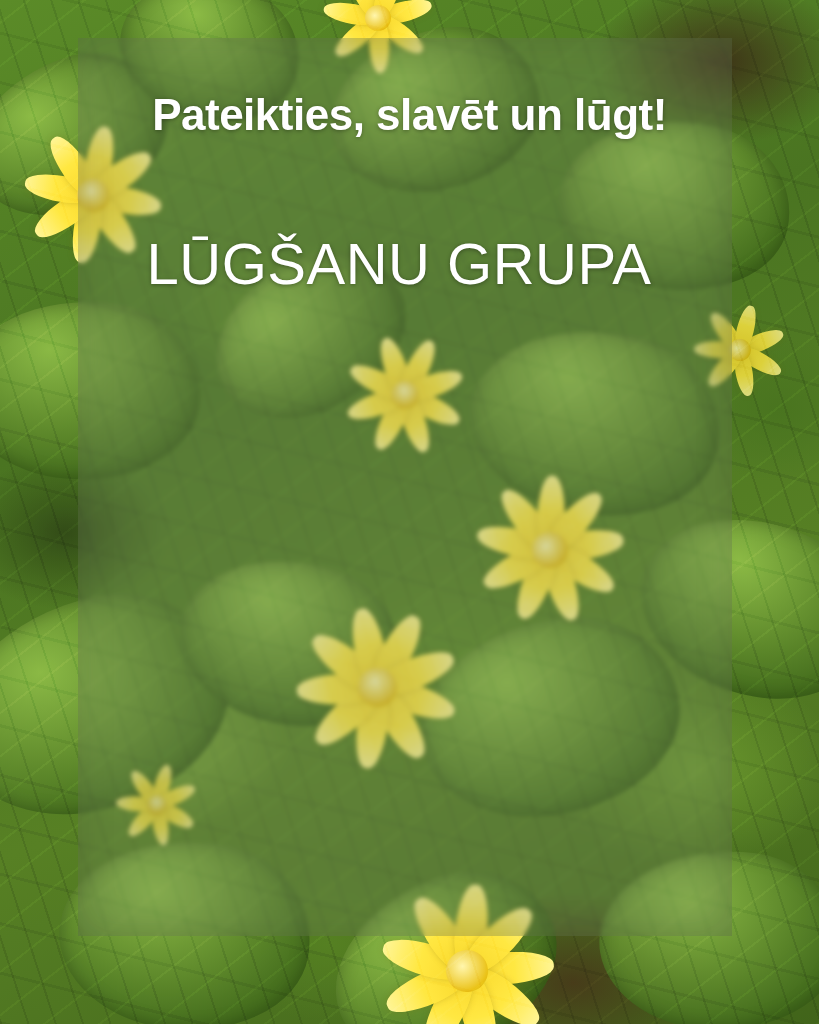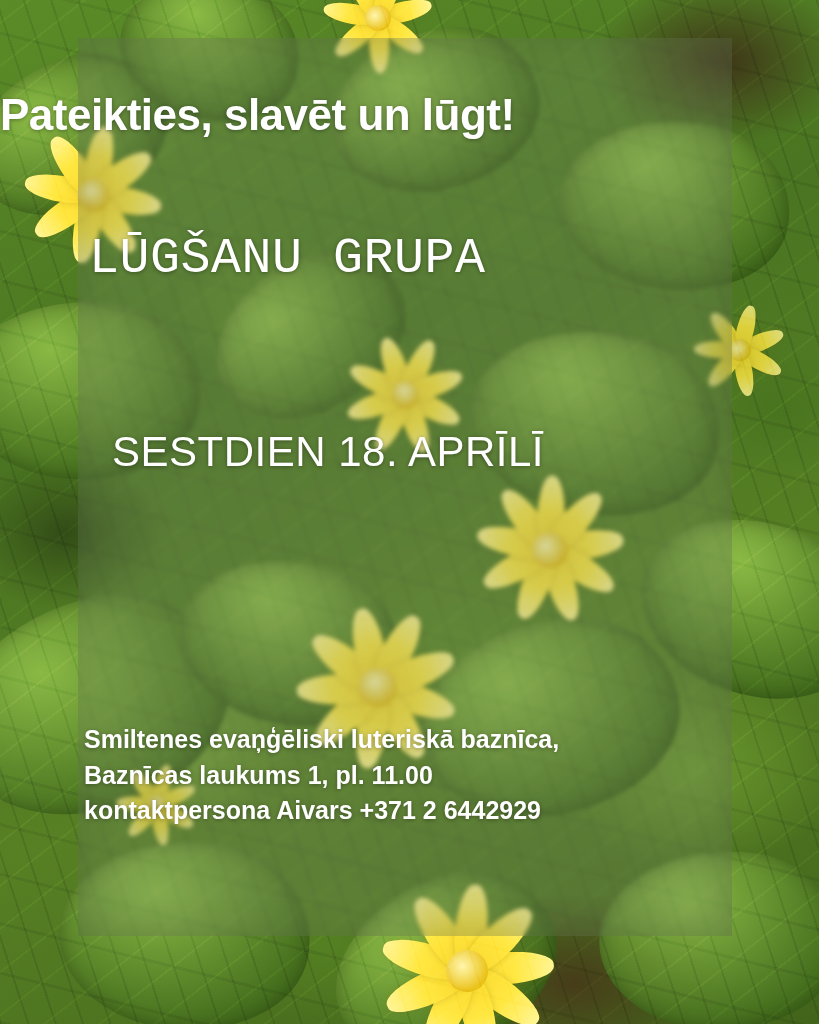--- a/index.html
+++ b/index.html
@@ -107,46 +107,45 @@
     position: absolute;
     inset: 0;
     color: #ffffff;
     text-shadow: 0 1px 4px rgba(0,0,0,0.35);
   }
   .headline {
     position: absolute;
     left: 0;
     right: 0;
     top: 90px;
-    text-align: left;
+    text-align: center;
     font-size: 44px;
     font-weight: bold;
     letter-spacing: -0.5px;
   }
   .subhead {
     position: absolute;
     left: 0;
     right: 0;
     top: 172px;
     text-align: center;
     font-size: 25px;
     font-weight: bold;
     letter-spacing: 9px;
   }
   .title {
     position: absolute;
     right: 110px;
     top: 230px;
     width: 620px;
-    text-align: left;
-    font-size: 50px;
+    text-align: center;
+    font-size: 58px;
     font-weight: 400;
     line-height: 1.16;
     letter-spacing: 0.5px;
-    font-family: Liberation Mono, monospace;
   }
   .date {
     position: absolute;
     left: 112px;
     top: 428px;
     font-size: 42px;
     font-weight: 400;
     letter-spacing: 0.5px;
   }
   .details {
@@ -279,21 +278,15 @@
     </div>
   </div>
 
   <div class="panel"></div>
 
   <div class="text-layer">
     <div class="headline">Pateikties, slavēt un lūgt!</div>
     <div class="title">
       <div>LŪGŠANU GRUPA</div>
     </div>
-    <div class="date">SESTDIEN 18. APRĪLĪ</div>
-    <div class="details">
-      <div>Smiltenes evaņģēliski luteriskā baznīca,</div>
-      <div>Baznīcas laukums 1, pl. 11.00</div>
-      <div>kontaktpersona Aivars +371 2 6442929</div>
-    </div>
   </div>
 
 </div>
 
 </body></html>

